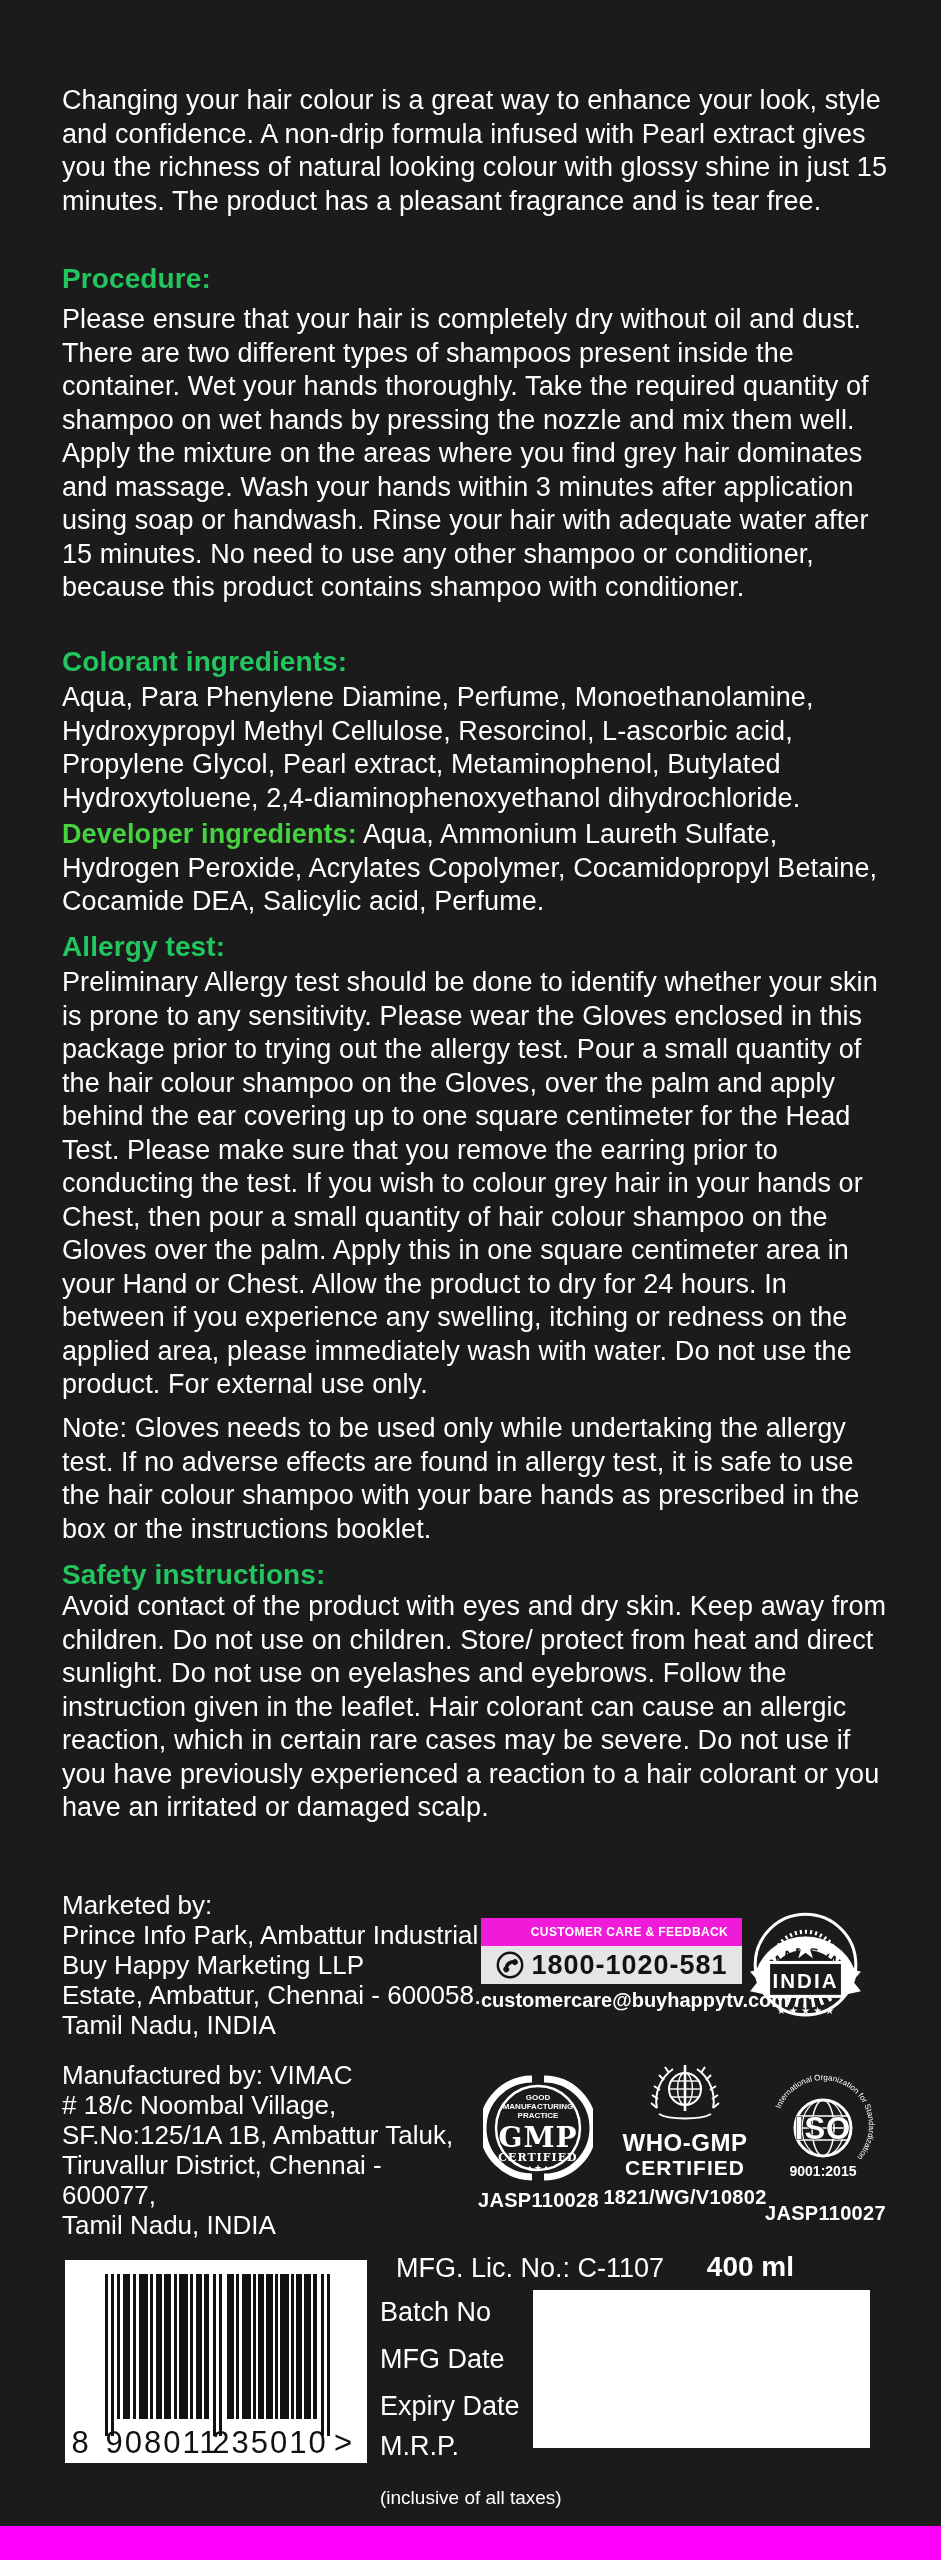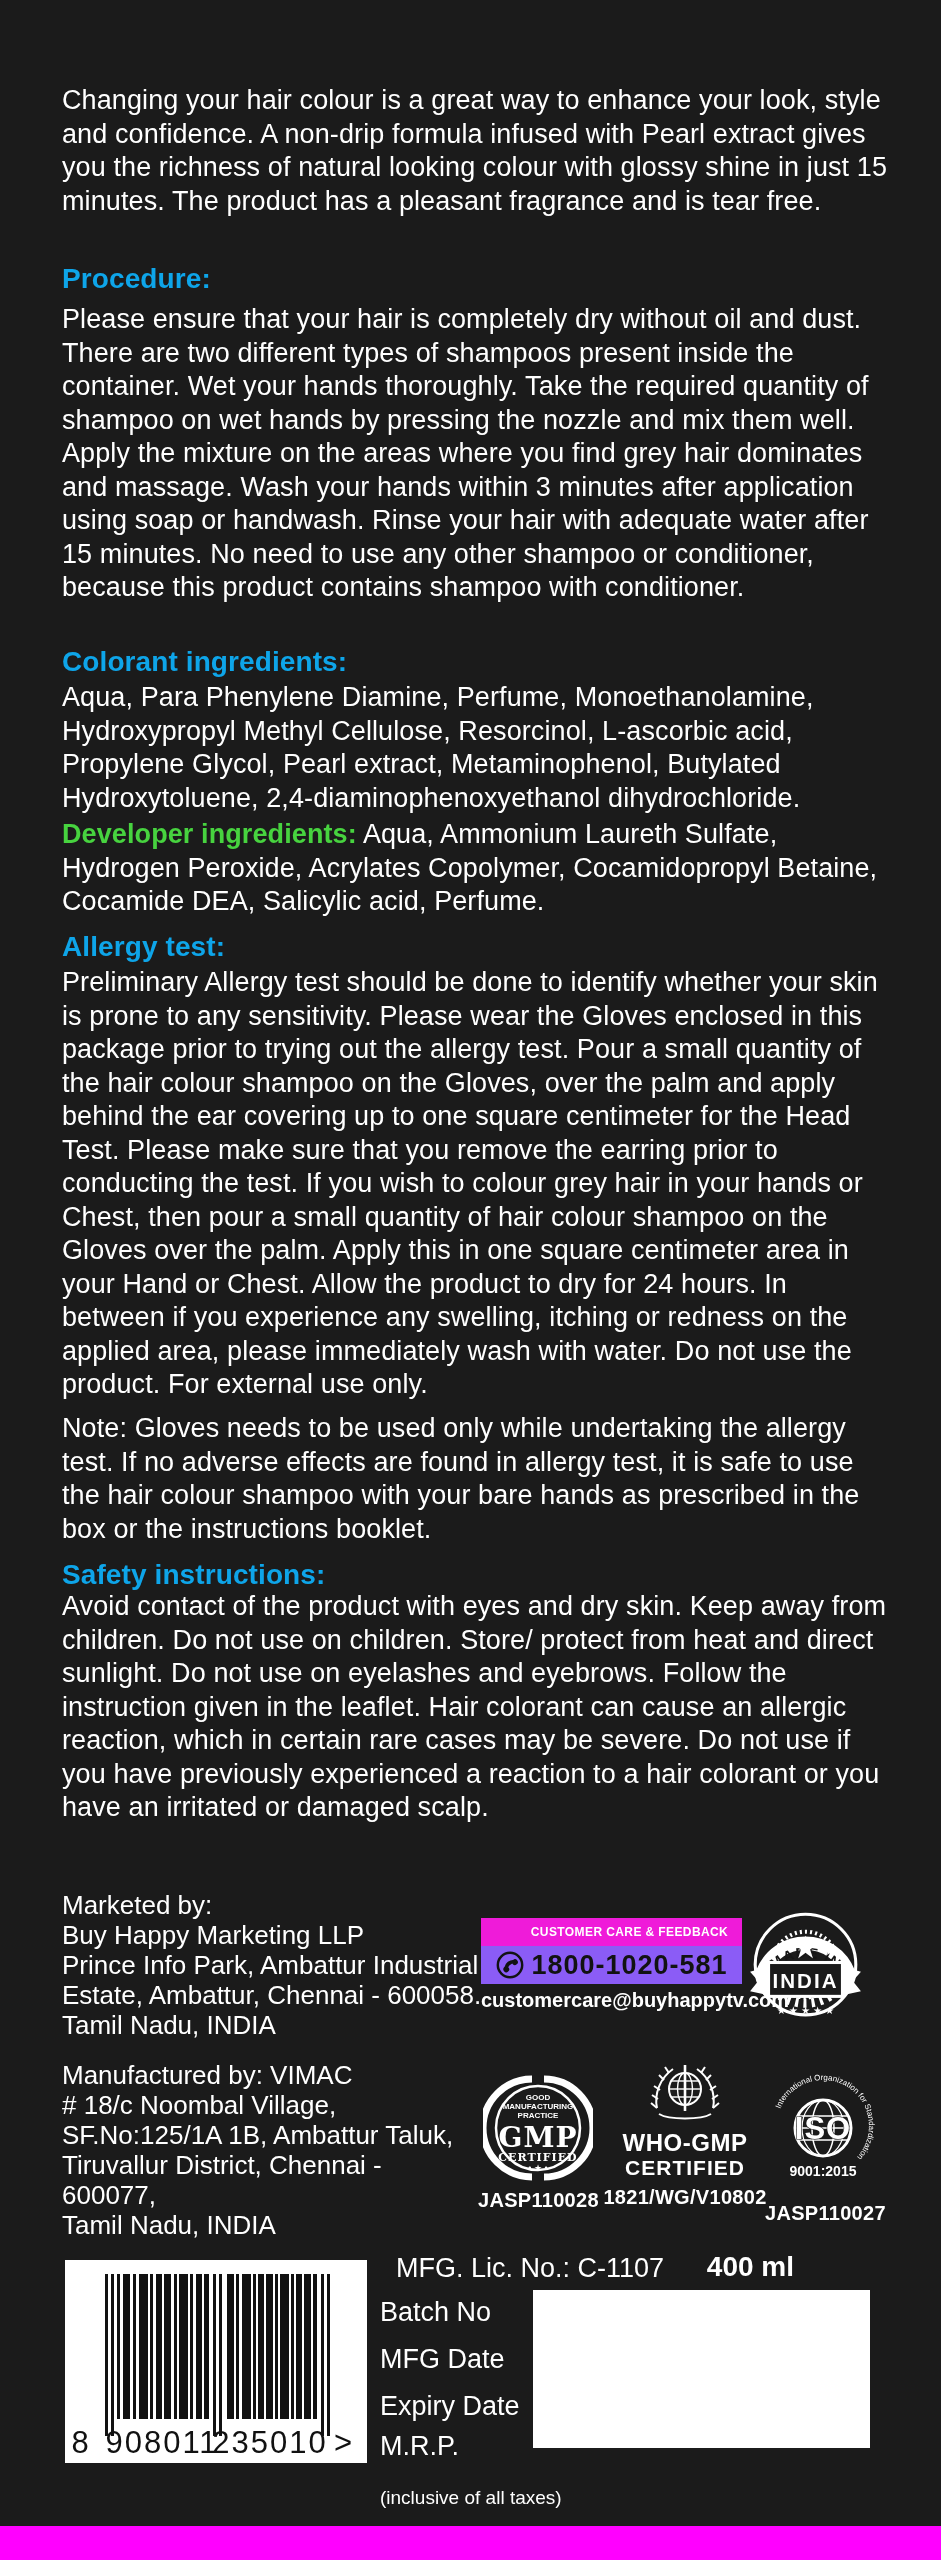--- a/index.html
+++ b/index.html
@@ -1,25 +1,25 @@
 <!DOCTYPE html>
 <html><head>
 <meta charset="utf-8">
 <style>
   html,body{margin:0;padding:0;background:#000;}
   .page{position:relative;width:941px;height:2560px;background:#1b1b1b;overflow:hidden;
         font-family:"Liberation Sans",sans-serif;color:#fff;}
   .sec{position:absolute;left:62px;width:834px;font-size:27px;line-height:33.5px;letter-spacing:.1px;}
-  .h{color:#0ea5e9;font-weight:bold;font-size:28px;}
+  .h{color:#22c55e;font-weight:bold;font-size:28px;}
   .inline-h{color:#47d33f;font-weight:bold;}
   .addr{position:absolute;left:62px;width:420px;font-size:26px;line-height:30px;}
   .care{position:absolute;left:481px;top:1918px;width:261px;}
   .care-head{height:28px;background:#ef1bd9;color:#fff;font-weight:bold;font-size:12px;
              display:flex;align-items:center;justify-content:center;letter-spacing:.4px;padding-left:36px;}
-  .care-body{height:38px;background:#8b5cf6;color:#121212;display:flex;align-items:center;
+  .care-body{height:38px;background:#e5e5e5;color:#121212;display:flex;align-items:center;
              justify-content:center;font-weight:bold;font-size:27px;letter-spacing:1px;}
   .care-body svg{margin-right:6px;flex:0 0 auto;}
   .care-email{margin-top:5px;text-align:center;font-weight:bold;font-size:20px;color:#fff;}
   .badge-india{position:absolute;left:748px;top:1905px;}
   .cert{position:absolute;text-align:center;}
   .cert-code{font-weight:bold;font-size:20px;margin-top:3px;letter-spacing:.3px;}
   .who-line1{font-weight:bold;font-size:24px;line-height:26px;letter-spacing:.5px;margin-top:2px;}
   .who-line2{font-weight:bold;font-size:21px;line-height:23px;letter-spacing:1px;}
   .mfg-lic{position:absolute;left:396px;top:2253px;font-size:27px;}
   .volume{position:absolute;left:688px;top:2251px;width:106px;text-align:right;font-weight:bold;font-size:28px;}
@@ -41,22 +41,22 @@
   <div class="sec" style="top:681px">Aqua, Para Phenylene Diamine, Perfume,  Monoethanolamine, Hydroxypropyl Methyl Cellulose, Resorcinol, L-ascorbic acid, Propylene Glycol, Pearl extract, Metaminophenol, Butylated Hydroxytoluene, 2,4-diaminophenoxyethanol dihydrochloride.</div>
   <div class="sec h" style="top:930px">Allergy test:</div>
   <div class="sec" style="top:818px"><span class="inline-h">Developer ingredients:</span><span> Aqua, Ammonium Laureth Sulfate, Hydrogen Peroxide, Acrylates Copolymer, Cocamidopropyl Betaine, Cocamide DEA, Salicylic acid, Perfume.</span></div>
   <div class="sec" style="top:966px">Preliminary Allergy test should be done to identify whether your skin is prone to any sensitivity. Please wear the Gloves enclosed in this package prior to trying out the allergy test. Pour a small quantity of the hair colour shampoo on the Gloves, over the palm and apply behind the ear covering up to one square centimeter for the Head Test. Please make sure that you remove the earring prior to conducting the test. If you wish to colour grey hair in your hands or Chest, then pour a small quantity of hair colour shampoo on the Gloves over the palm. Apply this in one square centimeter area in your Hand or Chest. Allow the product to dry for 24 hours. In between if you experience any swelling, itching or redness on the applied area, please immediately wash with water. Do not use the product. For external use only.</div>
   <div class="sec" style="top:1412px">Note: Gloves needs to be used only while undertaking the allergy test. If no adverse effects are found in allergy test, it is safe to use the hair colour shampoo with your bare hands as prescribed in the box or the instructions booklet.</div>
   <div class="sec h" style="top:1558px">Safety instructions:</div>
   <div class="sec" style="top:1590px">Avoid contact of the product with eyes and dry skin. Keep away from children. Do not use on children. Store/ protect from heat and direct sunlight. Do not use on eyelashes and eyebrows. Follow the instruction given in the leaflet. Hair colorant can cause an allergic reaction, which in certain rare cases may be severe. Do not use if you have previously experienced a reaction to a hair colorant or you have an irritated or damaged scalp.</div>
 
   <div class="addr" style="top:1890px">
     <div>Marketed by:</div>
+    <div>Prince Info Park, Ambattur Industrial</div>
     <div>Buy Happy Marketing LLP</div>
-    <div>Prince Info Park, Ambattur Industrial</div>
     <div>Estate, Ambattur, Chennai - 600058.</div>
     <div>Tamil Nadu, INDIA</div>
   </div>
 
   <div class="care">
     <div class="care-head">CUSTOMER CARE &amp; FEEDBACK</div>
     <div class="care-body">
       <svg width="30" height="30" viewBox="0 0 32 32">
         <circle cx="16" cy="16" r="13" fill="none" stroke="#121212" stroke-width="2.6"></circle>
         <g transform="rotate(-40 16 16)" fill="#121212">

